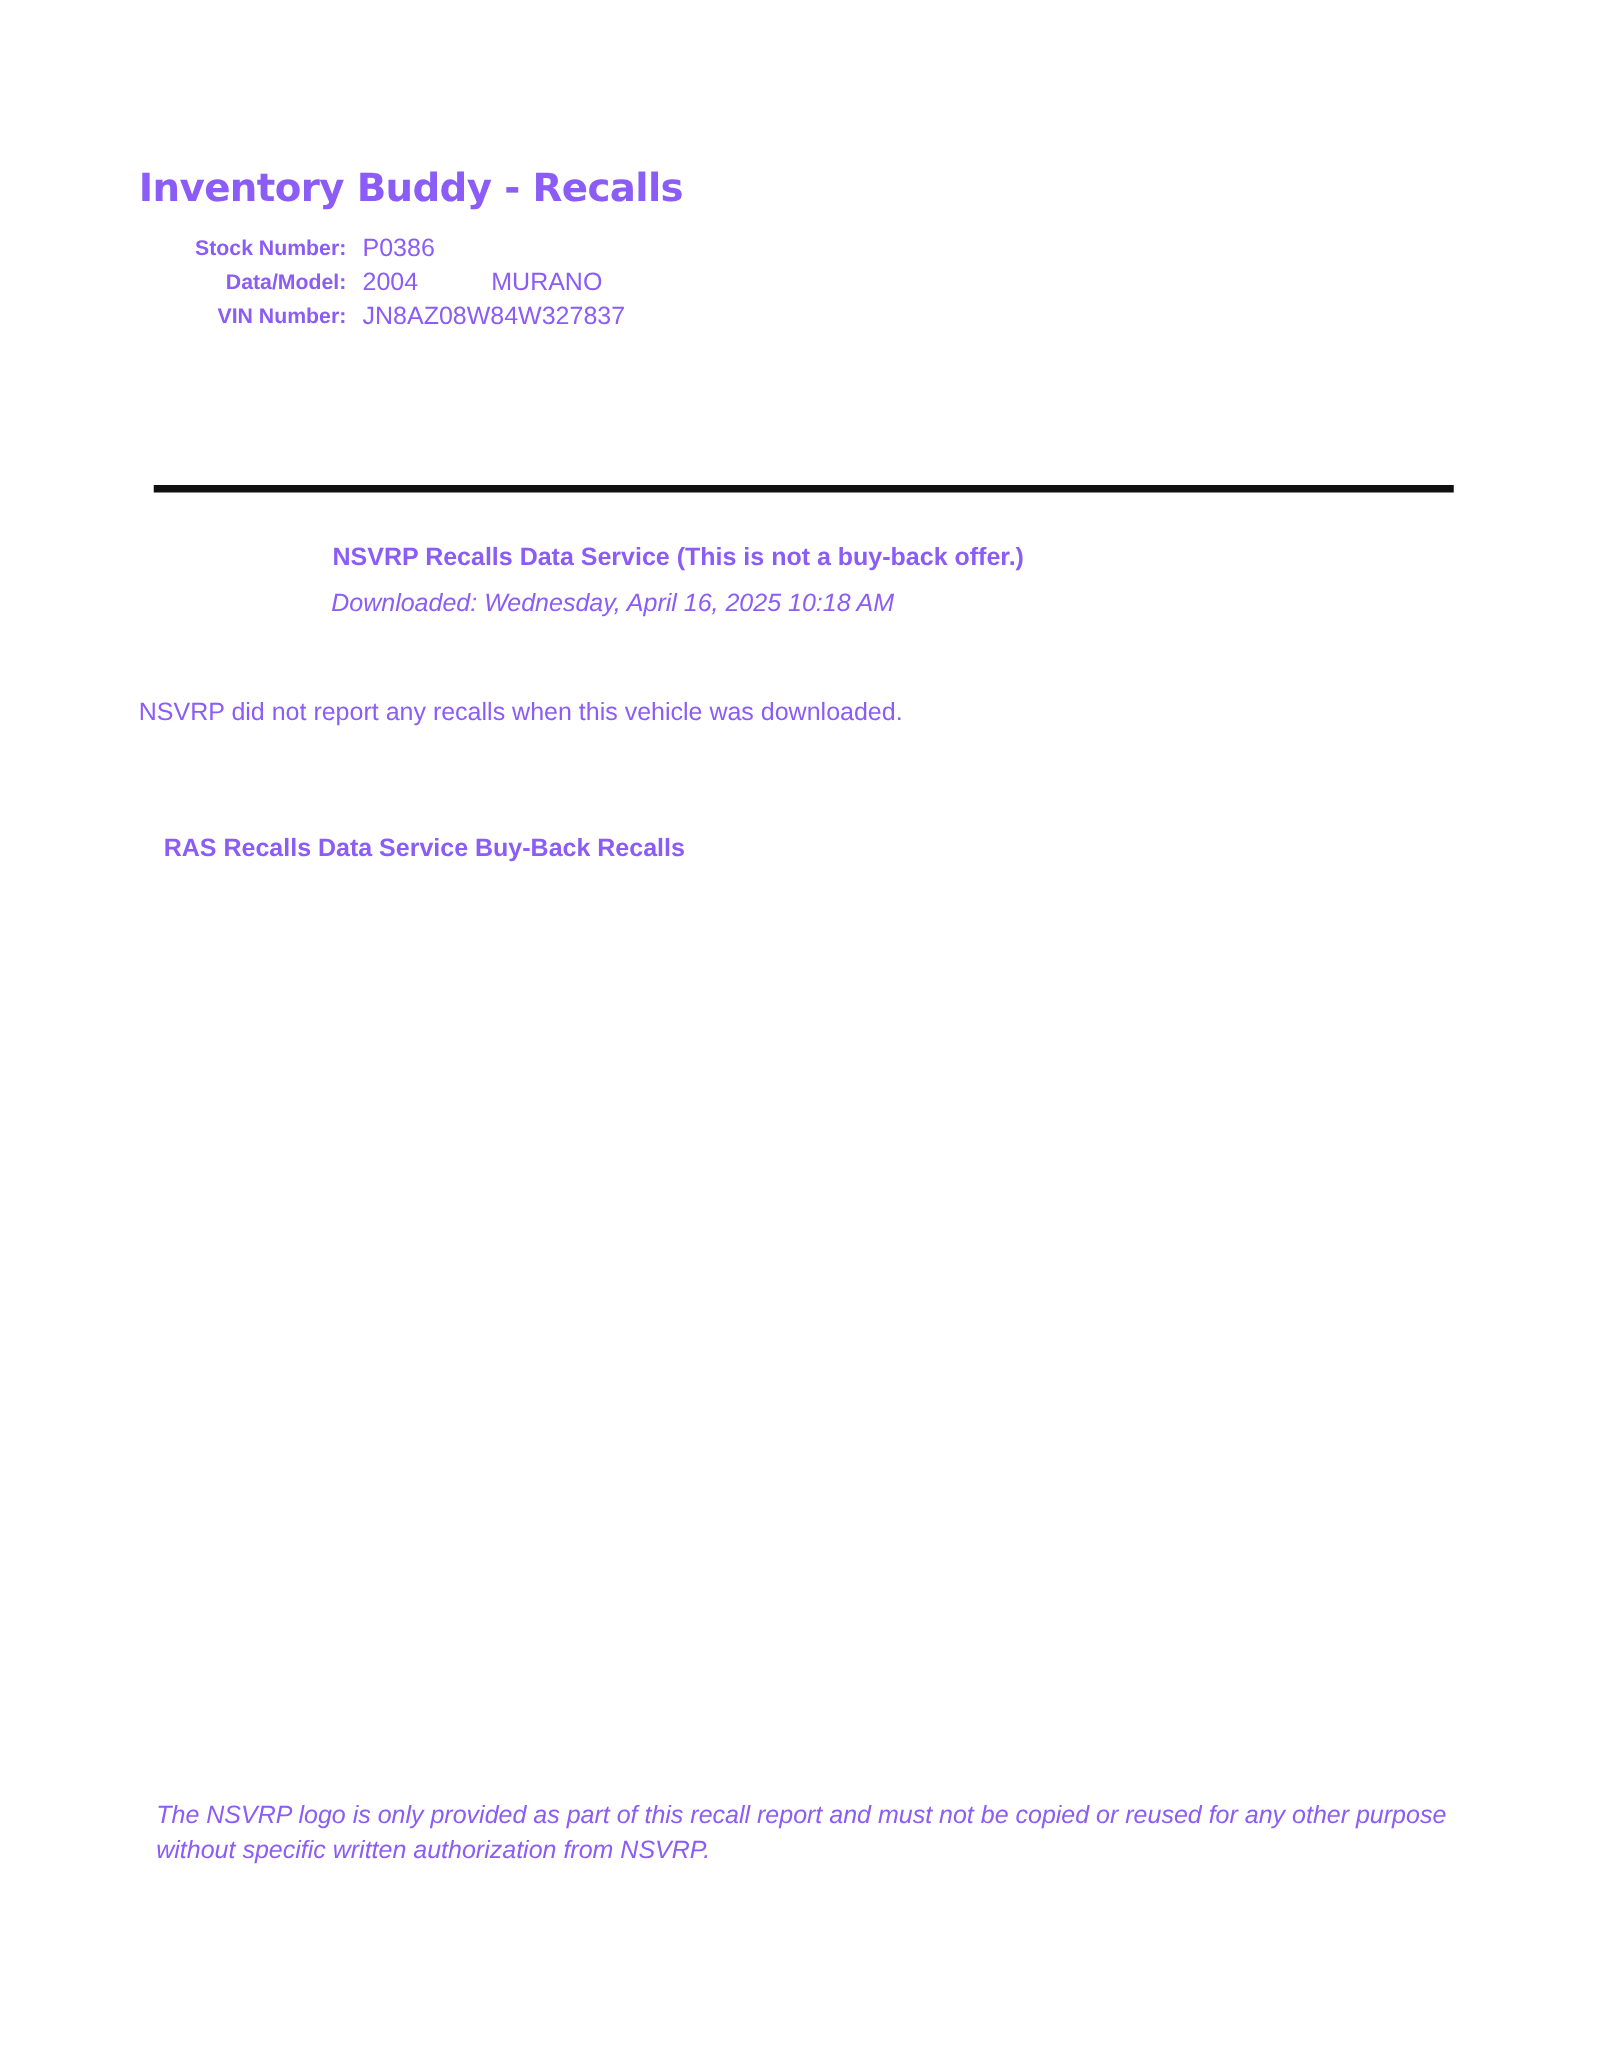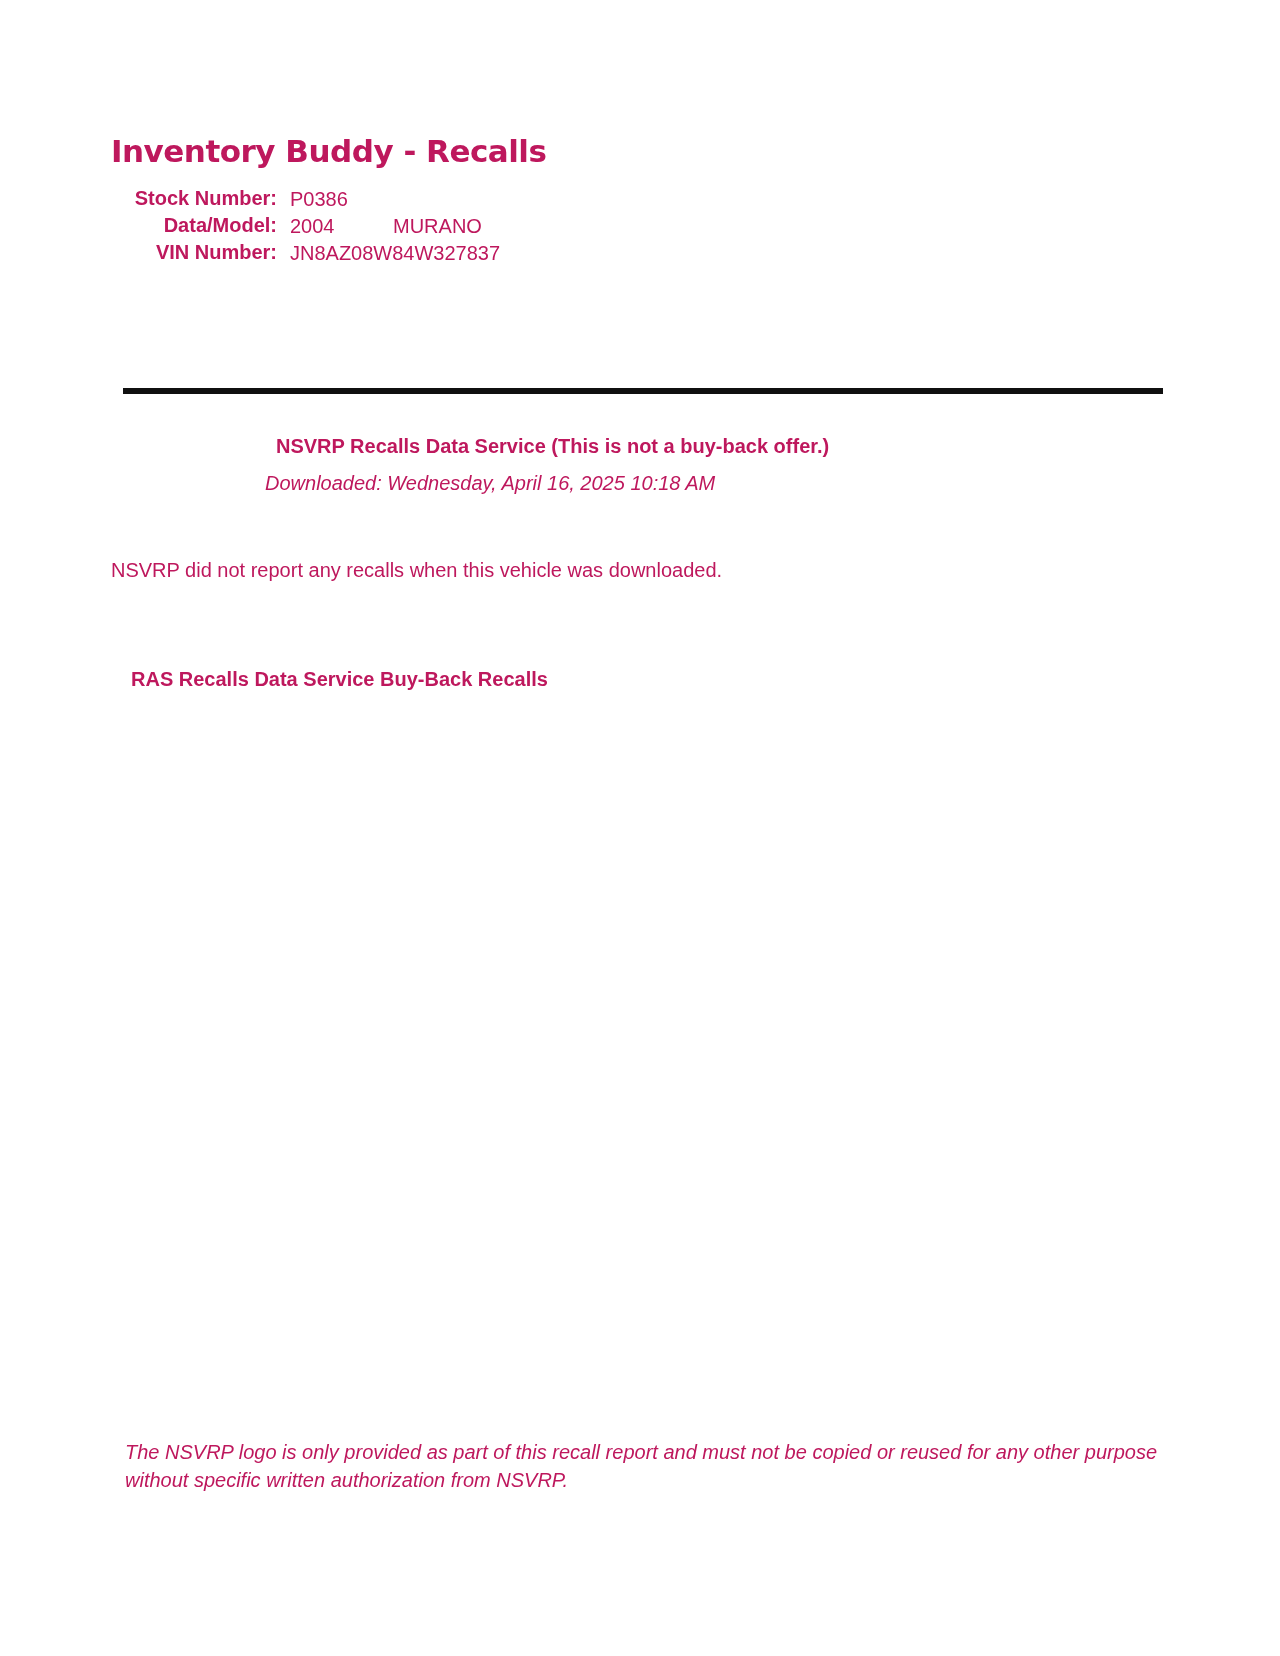--- a/index.html
+++ b/index.html
@@ -6,21 +6,21 @@
     margin: 0;
     padding: 0;
     background: #ffffff;
   }
   .page {
     position: relative;
     width: 1280px;
     height: 1656px;
     background: #ffffff;
     font-family: "Liberation Sans", sans-serif;
-    color: #be185d;
+    color: #8b5cf6;
     overflow: hidden;
   }
   .page-title {
     position: absolute;
     left: 111px;
     top: 131px;
     margin: 0;
     font-family: "DejaVu Sans", sans-serif;
     font-size: 31px;
     line-height: 40px;
@@ -39,21 +39,21 @@
     height: 27px;
     width: 700px;
   }
   .vrow .lbl {
     position: absolute;
     left: 0;
     top: 0;
     width: 277px;
     text-align: right;
     font-weight: bold;
-    font-size: 20px;
+    font-size: 17px;
     line-height: 27px;
     white-space: nowrap;
   }
   .vrow .val {
     position: absolute;
     left: 290px;
     top: 1px;
     font-size: 20px;
     line-height: 27px;
     white-space: nowrap;
@@ -76,21 +76,21 @@
   }
   .txt {
     position: absolute;
     margin: 0;
     font-size: 20px;
     line-height: 24px;
     white-space: nowrap;
   }
   .bold { font-weight: bold; }
   .italic { font-style: italic; }
-  .nsvrp-heading { left: 276px; top: 434px; }
+  .nsvrp-heading { left: 266px; top: 434px; }
   .nsvrp-downloaded { left: 265px; top: 471px; }
   .nsvrp-result { left: 111px; top: 558px; }
   .ras-heading { left: 131px; top: 667px; }
   .ras-result { left: 124px; top: 777px; }
   .footer-disclaimer {
     position: absolute;
     margin: 0;
     left: 125px;
     top: 1438px;
     width: 1048px;

